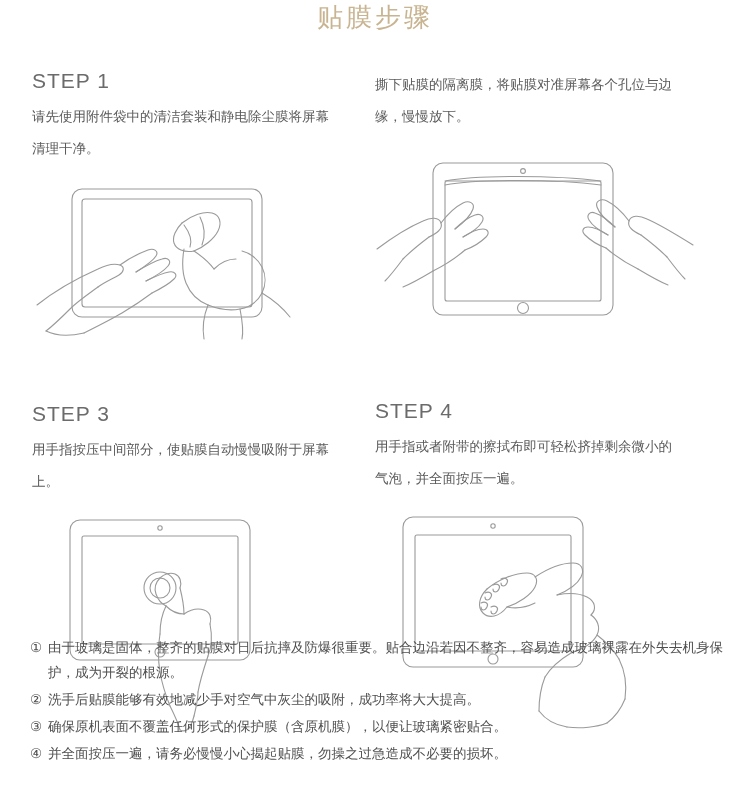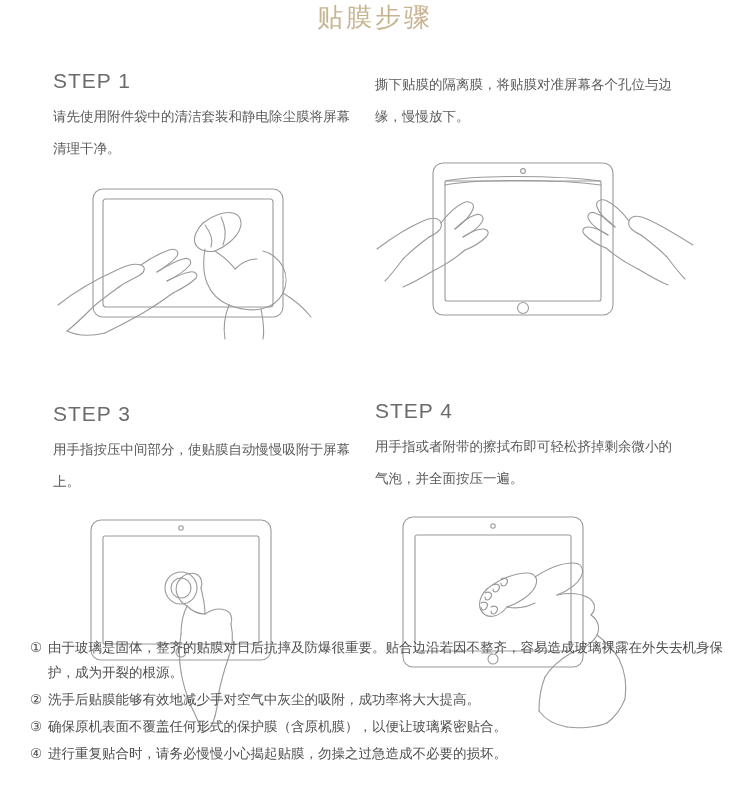--- a/index.html
+++ b/index.html
@@ -29,21 +29,21 @@
     font-weight: normal;
     margin: 0;
   }
   .steps-grid {
     margin-top: 34px;
     display: grid;
     grid-template-columns: 1fr 1fr;
     grid-template-rows: auto auto;
     column-gap: 0px;
     row-gap: 0px;
-    padding: 0 53px;
+    padding: 0 32px;
     box-sizing: border-box;
   }
   .step-cell {
     width: 320px;
     position: relative;
   }
   .step-head {
     font-size: 21px;
     color: #6b6b6b;
     letter-spacing: 1px;
@@ -253,17 +253,17 @@
     <div class="note-row">
       <span class="note-num">②</span>
       <span class="note-text">洗手后贴膜能够有效地减少手对空气中灰尘的吸附，成功率将大大提高。</span>
     </div>
     <div class="note-row">
       <span class="note-num">③</span>
       <span class="note-text">确保原机表面不覆盖任何形式的保护膜（含原机膜），以便让玻璃紧密贴合。</span>
     </div>
     <div class="note-row">
       <span class="note-num">④</span>
-      <span class="note-text">进行重复贴合时，请务必慢慢小心揭起贴膜，勿操之过急造成不必要的损坏。</span>
+      <span class="note-text">并全面按压一遍，请务必慢慢小心揭起贴膜，勿操之过急造成不必要的损坏。</span>
     </div>
   </div>
 
 </div>
 
 </body></html>

